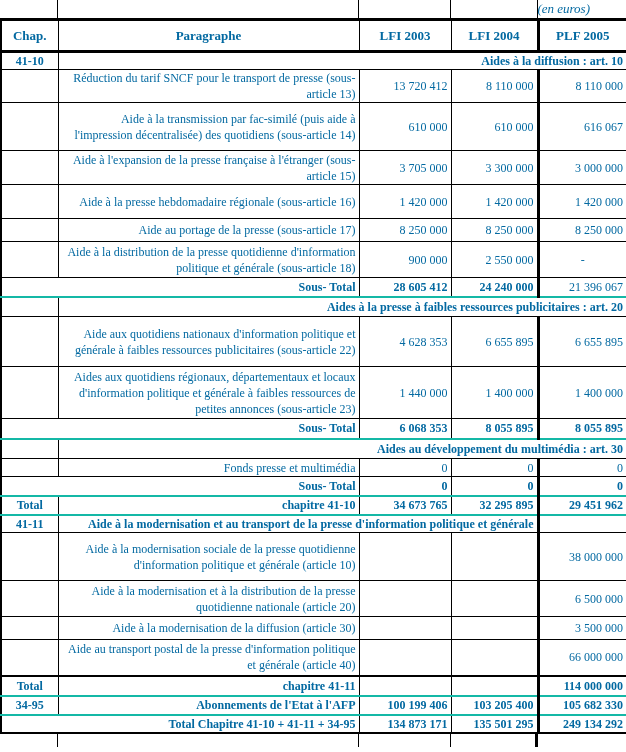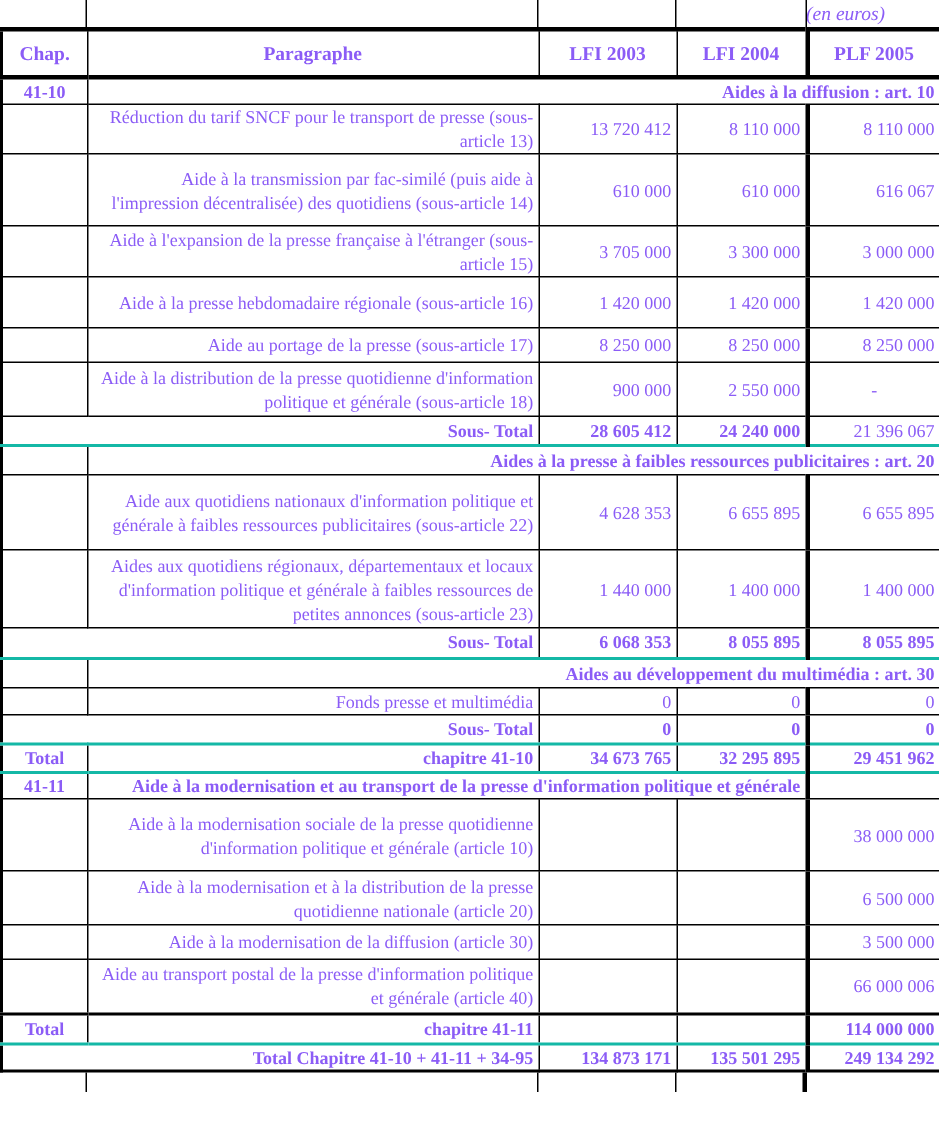--- a/index.html
+++ b/index.html
@@ -1,20 +1,20 @@
 <!DOCTYPE html>
 <html><head>
 <meta charset="utf-8">
 <style>
   * { box-sizing: border-box; }
   html, body { margin: 0; padding: 0; background: #fff; }
   .page {
     width: 593px;
     font-family: "Liberation Serif", "DejaVu Serif", serif;
-    color: #8b5cf6;
+    color: #0369a1;
     background: #fff;
   }
   
   .unit-note-row {
     position: relative;
     height: 18px;
     font-style: italic;
     font-size: 13px;
     line-height: 17px;
     text-align: right;
@@ -211,29 +211,36 @@
           <td class="label">Aide à la modernisation de la diffusion (article 30)</td>
           <td class="val"></td>
           <td class="val"></td>
           <td class="val vthick">3 500 000</td>
         </tr>
         <tr style="height: 36px;">
           <td class="chap"></td>
           <td class="label">Aide au transport postal de la presse d'information politique et générale (article 40)</td>
           <td class="val"></td>
           <td class="val"></td>
-          <td class="val vthick">66 000 006</td>
+          <td class="val vthick">66 000 000</td>
         </tr>
         <tr class="bt2 bb2" style="height: 20px;">
           <td class="chap bold">Total</td>
           <td class="label bold">chapitre 41-11</td>
           <td class="val bold"></td>
           <td class="val bold"></td>
           <td class="val bold vthick">114 000 000</td>
         </tr>
+        <tr class="bt2 bb2" style="height: 19px;">
+          <td class="chap bold">34-95</td>
+          <td class="label bold">Abonnements de l'Etat à l'AFP</td>
+          <td class="val bold">100 199 406</td>
+          <td class="val bold">103 205 400</td>
+          <td class="val bold vthick">105 682 330</td>
+        </tr>
         <tr class="bt2" style="height: 18px;">
           <td class="label bold" colspan="2">Total Chapitre 41-10 + 41-11 + 34-95</td>
           <td class="val bold">134 873 171</td>
           <td class="val bold">135 501 295</td>
           <td class="val bold vthick">249 134 292</td>
         </tr>
       </tbody>
   </table>
 
   <div class="stub-row">

